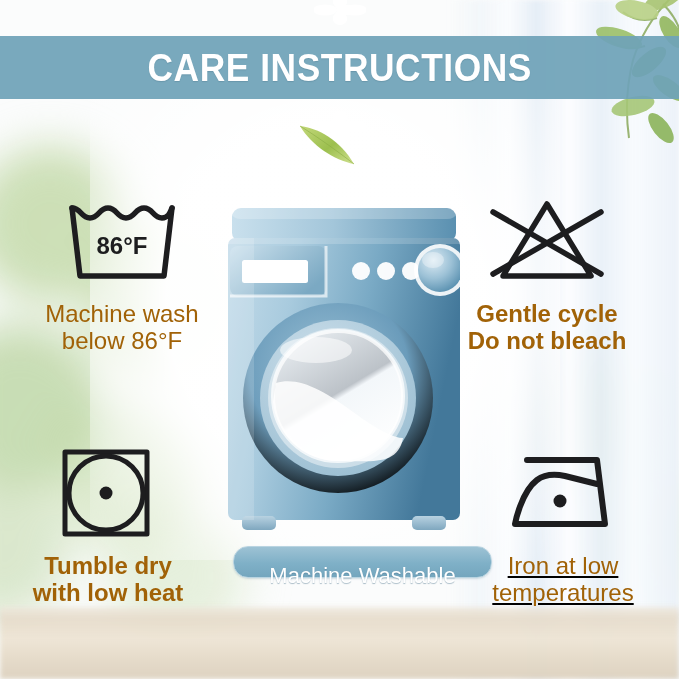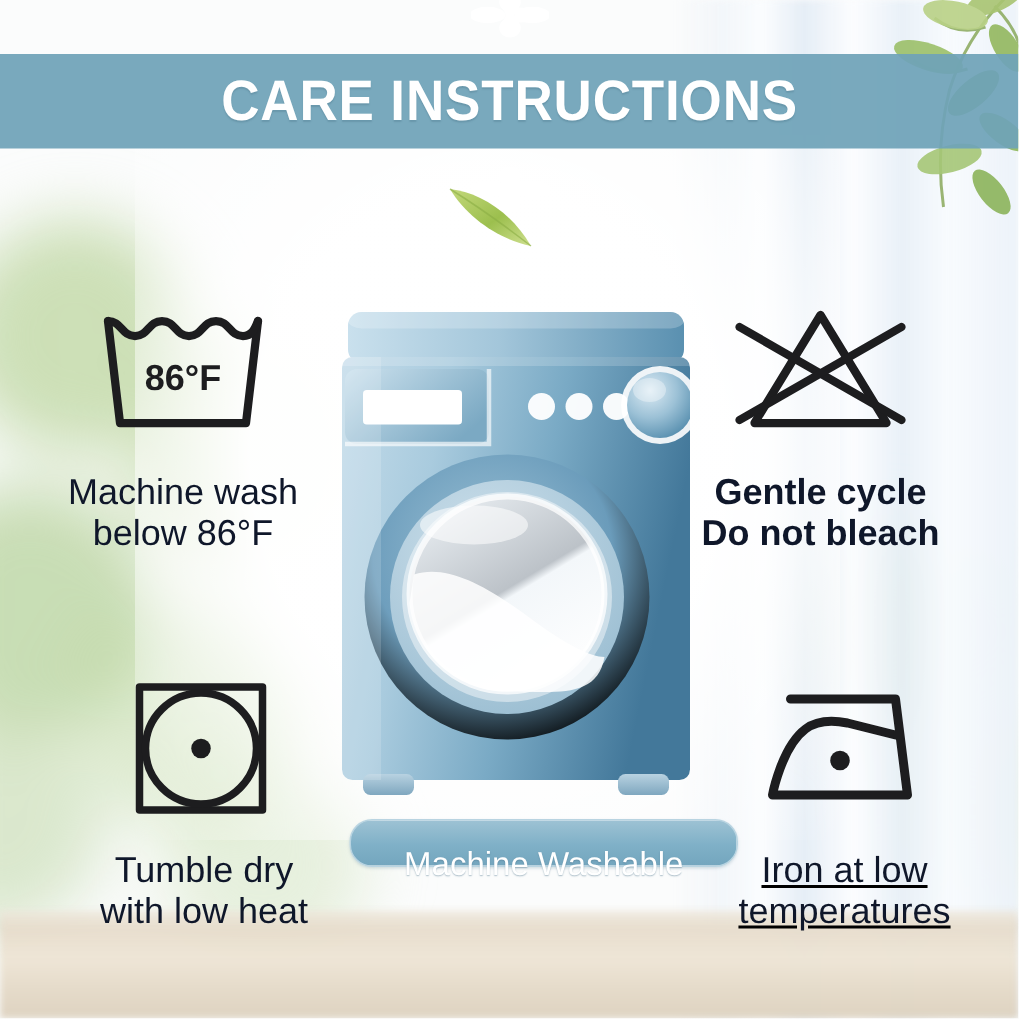--- a/index.html
+++ b/index.html
@@ -78,28 +78,28 @@
   .fleur svg{display:block;}
 
   
   .leaf-float{position:absolute;left:298px;top:120px;width:64px;height:48px;}
 
   
   .plant{position:absolute;right:-6px;top:-12px;width:140px;height:160px;}
 
   
   .care{position:absolute;display:flex;flex-direction:column;align-items:center;}
-  .care .glyph{height:96px;display:flex;align-items:flex-end;justify-content:center;}
+  .care .glyph{height:96px;display:flex;align-items:flex-start;justify-content:center;}
   .care .cap{
-    margin-top:23px;text-align:center;color:#0f172a;font-size:24px;line-height:1.13;
+    margin-top:8px;text-align:center;color:#a16207;font-size:24px;line-height:1.13;
     white-space:pre-line;
   }
   #care-wash{left:22px;top:196px;width:200px;}
   #care-bleach{left:442px;top:196px;width:210px;font-weight:bold;}
-  #care-dry{left:36px;top:448px;width:200px;}
+  #care-dry{left:8px;top:448px;width:200px;font-weight:bold;}
   #care-iron{left:458px;top:448px;width:210px;text-decoration:underline;}
 
   .tub-temp{
     font-size:24px;font-weight:bold;fill:#1d1d1f;
   }
 
   
   .machine{position:absolute;left:228px;top:208px;width:232px;height:330px;}
 
   

